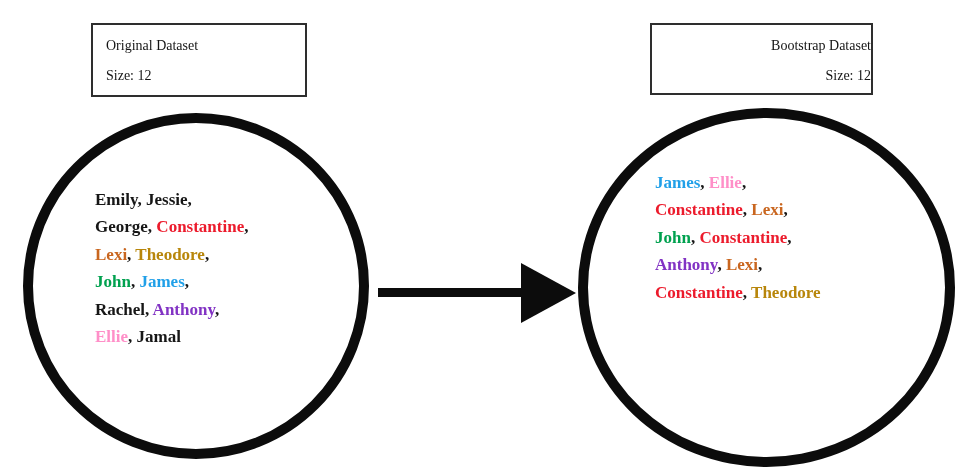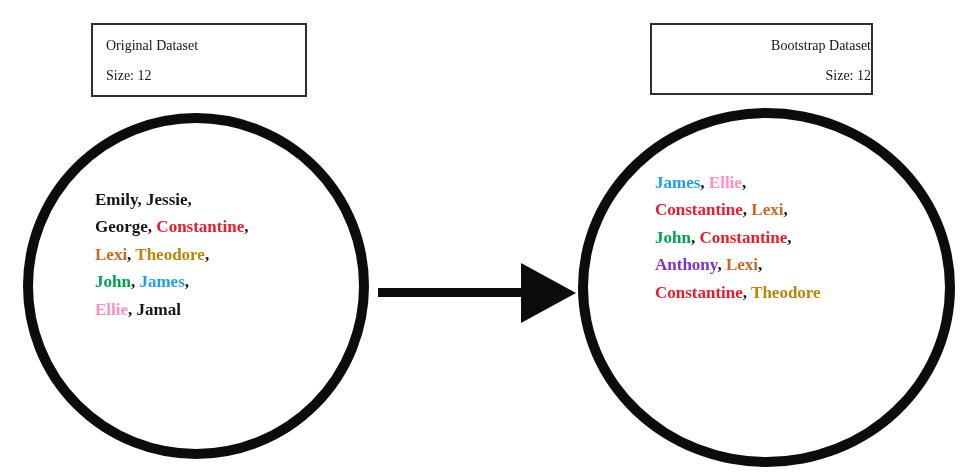--- a/index.html
+++ b/index.html
@@ -61,20 +61,21 @@
   <div>Bootstrap Dataset</div>
   <div>Size: 12</div>
 </div>
 
 <div class="circle" id="left-circle"></div>
 <div class="names" id="left-names">
     <div><span style="color: rgb(22, 22, 22);">Emily</span><span style="color: rgb(22, 22, 22);">, </span><span style="color: rgb(22, 22, 22);">Jessie</span><span style="color: rgb(22, 22, 22);">,</span></div>
     <div><span style="color: rgb(22, 22, 22);">George</span><span style="color: rgb(22, 22, 22);">, </span><span style="color: rgb(236, 27, 44);">Constantine</span><span style="color: rgb(22, 22, 22);">,</span></div>
     <div><span style="color: rgb(201, 102, 31);">Lexi</span><span style="color: rgb(22, 22, 22);">, </span><span style="color: rgb(184, 134, 11);">Theodore</span><span style="color: rgb(22, 22, 22);">,</span></div>
     <div><span style="color: rgb(0, 161, 79);">John</span><span style="color: rgb(22, 22, 22);">, </span><span style="color: rgb(33, 160, 232);">James</span><span style="color: rgb(22, 22, 22);">,</span></div>
+    <div><span style="color: rgb(22, 22, 22);">Rachel</span><span style="color: rgb(22, 22, 22);">, </span><span style="color: rgb(130, 51, 196);">Anthony</span><span style="color: rgb(22, 22, 22);">,</span></div>
     <div><span style="color: rgb(255, 143, 200);">Ellie</span><span style="color: rgb(22, 22, 22);">, </span><span style="color: rgb(22, 22, 22);">Jamal</span></div>
   </div>
 
 <svg id="arrow" viewBox="0 0 200 66" aria-hidden="true">
   <rect x="0" y="28" width="145" height="9" fill="#0c0c0c"></rect>
   <polygon points="143,3 143,63 198,33" fill="#0c0c0c"></polygon>
 </svg>
 
 <div class="circle" id="right-circle"></div>
 <div class="names" id="right-names">

